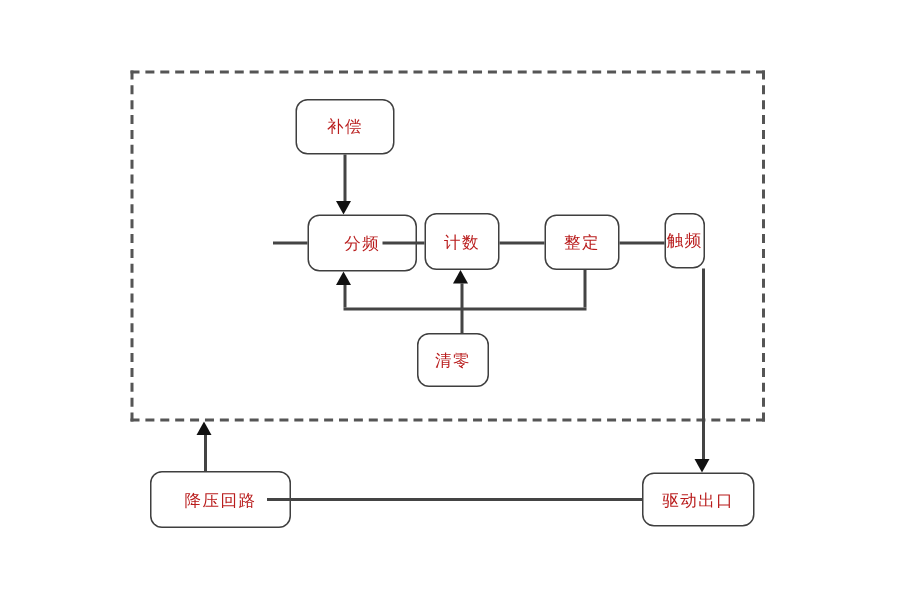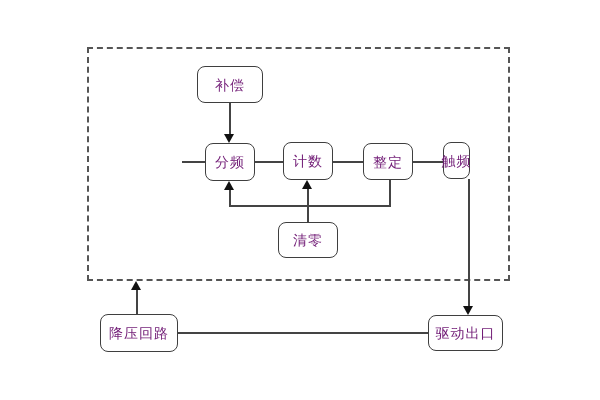--- a/index.html
+++ b/index.html
@@ -22,37 +22,37 @@
     border: 2px dashed #555555;
     box-sizing: border-box;
     background: transparent;
   }
   .node {
     position: absolute;
     box-sizing: border-box;
     border: 1.5px solid #3f3f3f;
     border-radius: 8px;
     background: #ffffff;
-    color: #701a75;
-    font-size: 14px;
+    color: #b91c1c;
+    font-size: 11px;
     line-height: 1;
     display: flex;
     align-items: center;
     justify-content: center;
     letter-spacing: 1px;
     white-space: nowrap;
   }
   #n-comp  { left:197px; top:66px;  width:66px; height:37px; }
   #n-osc   { left:103px; top:143px; width:79px; height:39px; }
-  #n-div   { left:205px; top:143px; width:50px; height:38px; }
+  #n-div   { left:205px; top:143px; width:73px; height:38px; }
   #n-count { left:283px; top:142px; width:50px; height:38px;text-align:right; }
   #n-set   { left:363px; top:143px; width:50px; height:37px; }
   #n-trig  { left:443px; top:142px; width:27px; height:37px; }
-  #n-reset { left:278px; top:222px; width:60px; height:36px; }
-  #n-buck  { left:100px; top:314px; width:78px; height:38px; }
+  #n-reset { left:278px; top:222px; width:48px; height:36px; }
+  #n-buck  { left:100px; top:314px; width:94px; height:38px; }
   #n-out   { left:428px; top:315px; width:75px; height:36px; }
 
   .line {
     position: absolute;
     background: #444444;
   }
   #l-comp-div      { left:229px; top:103px; width:2px;   height:32px; }
   #l-osc-div       { left:182px; top:161px; width:23px;  height:2px; }
   #l-div-count     { left:255px; top:161px; width:28px;  height:2px; }
   #l-count-set     { left:333px; top:161px; width:30px;  height:2px; }

